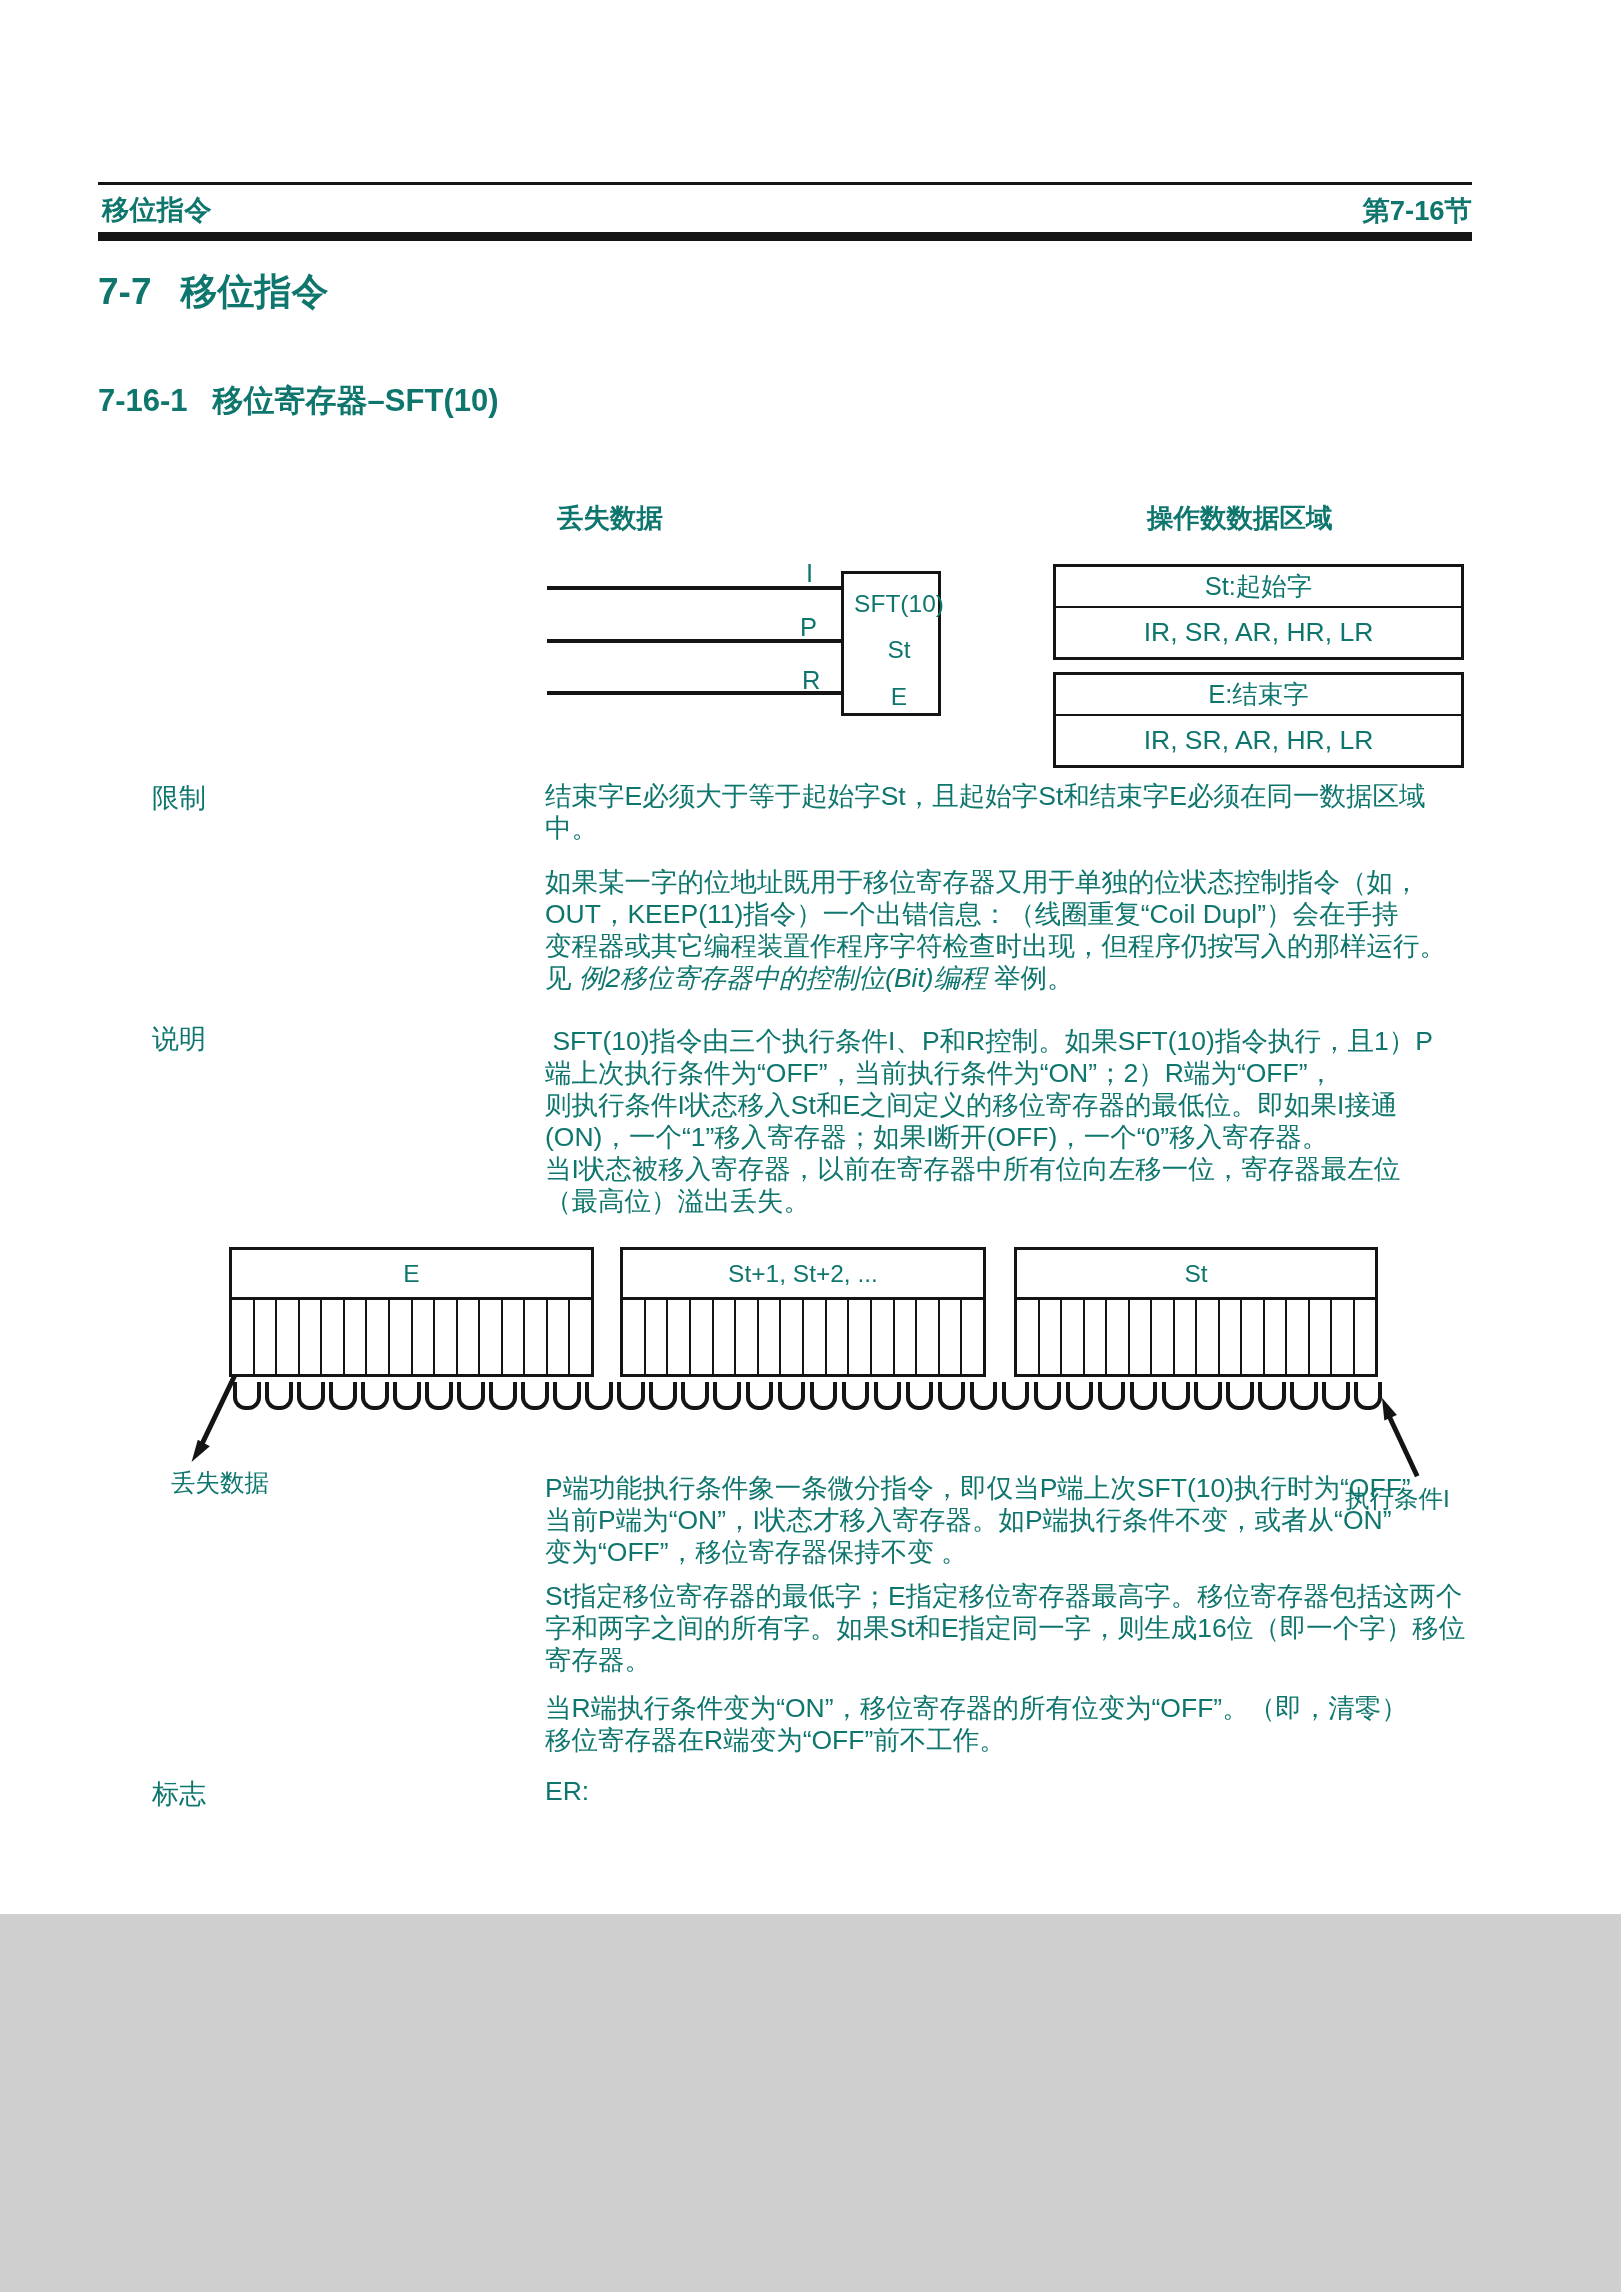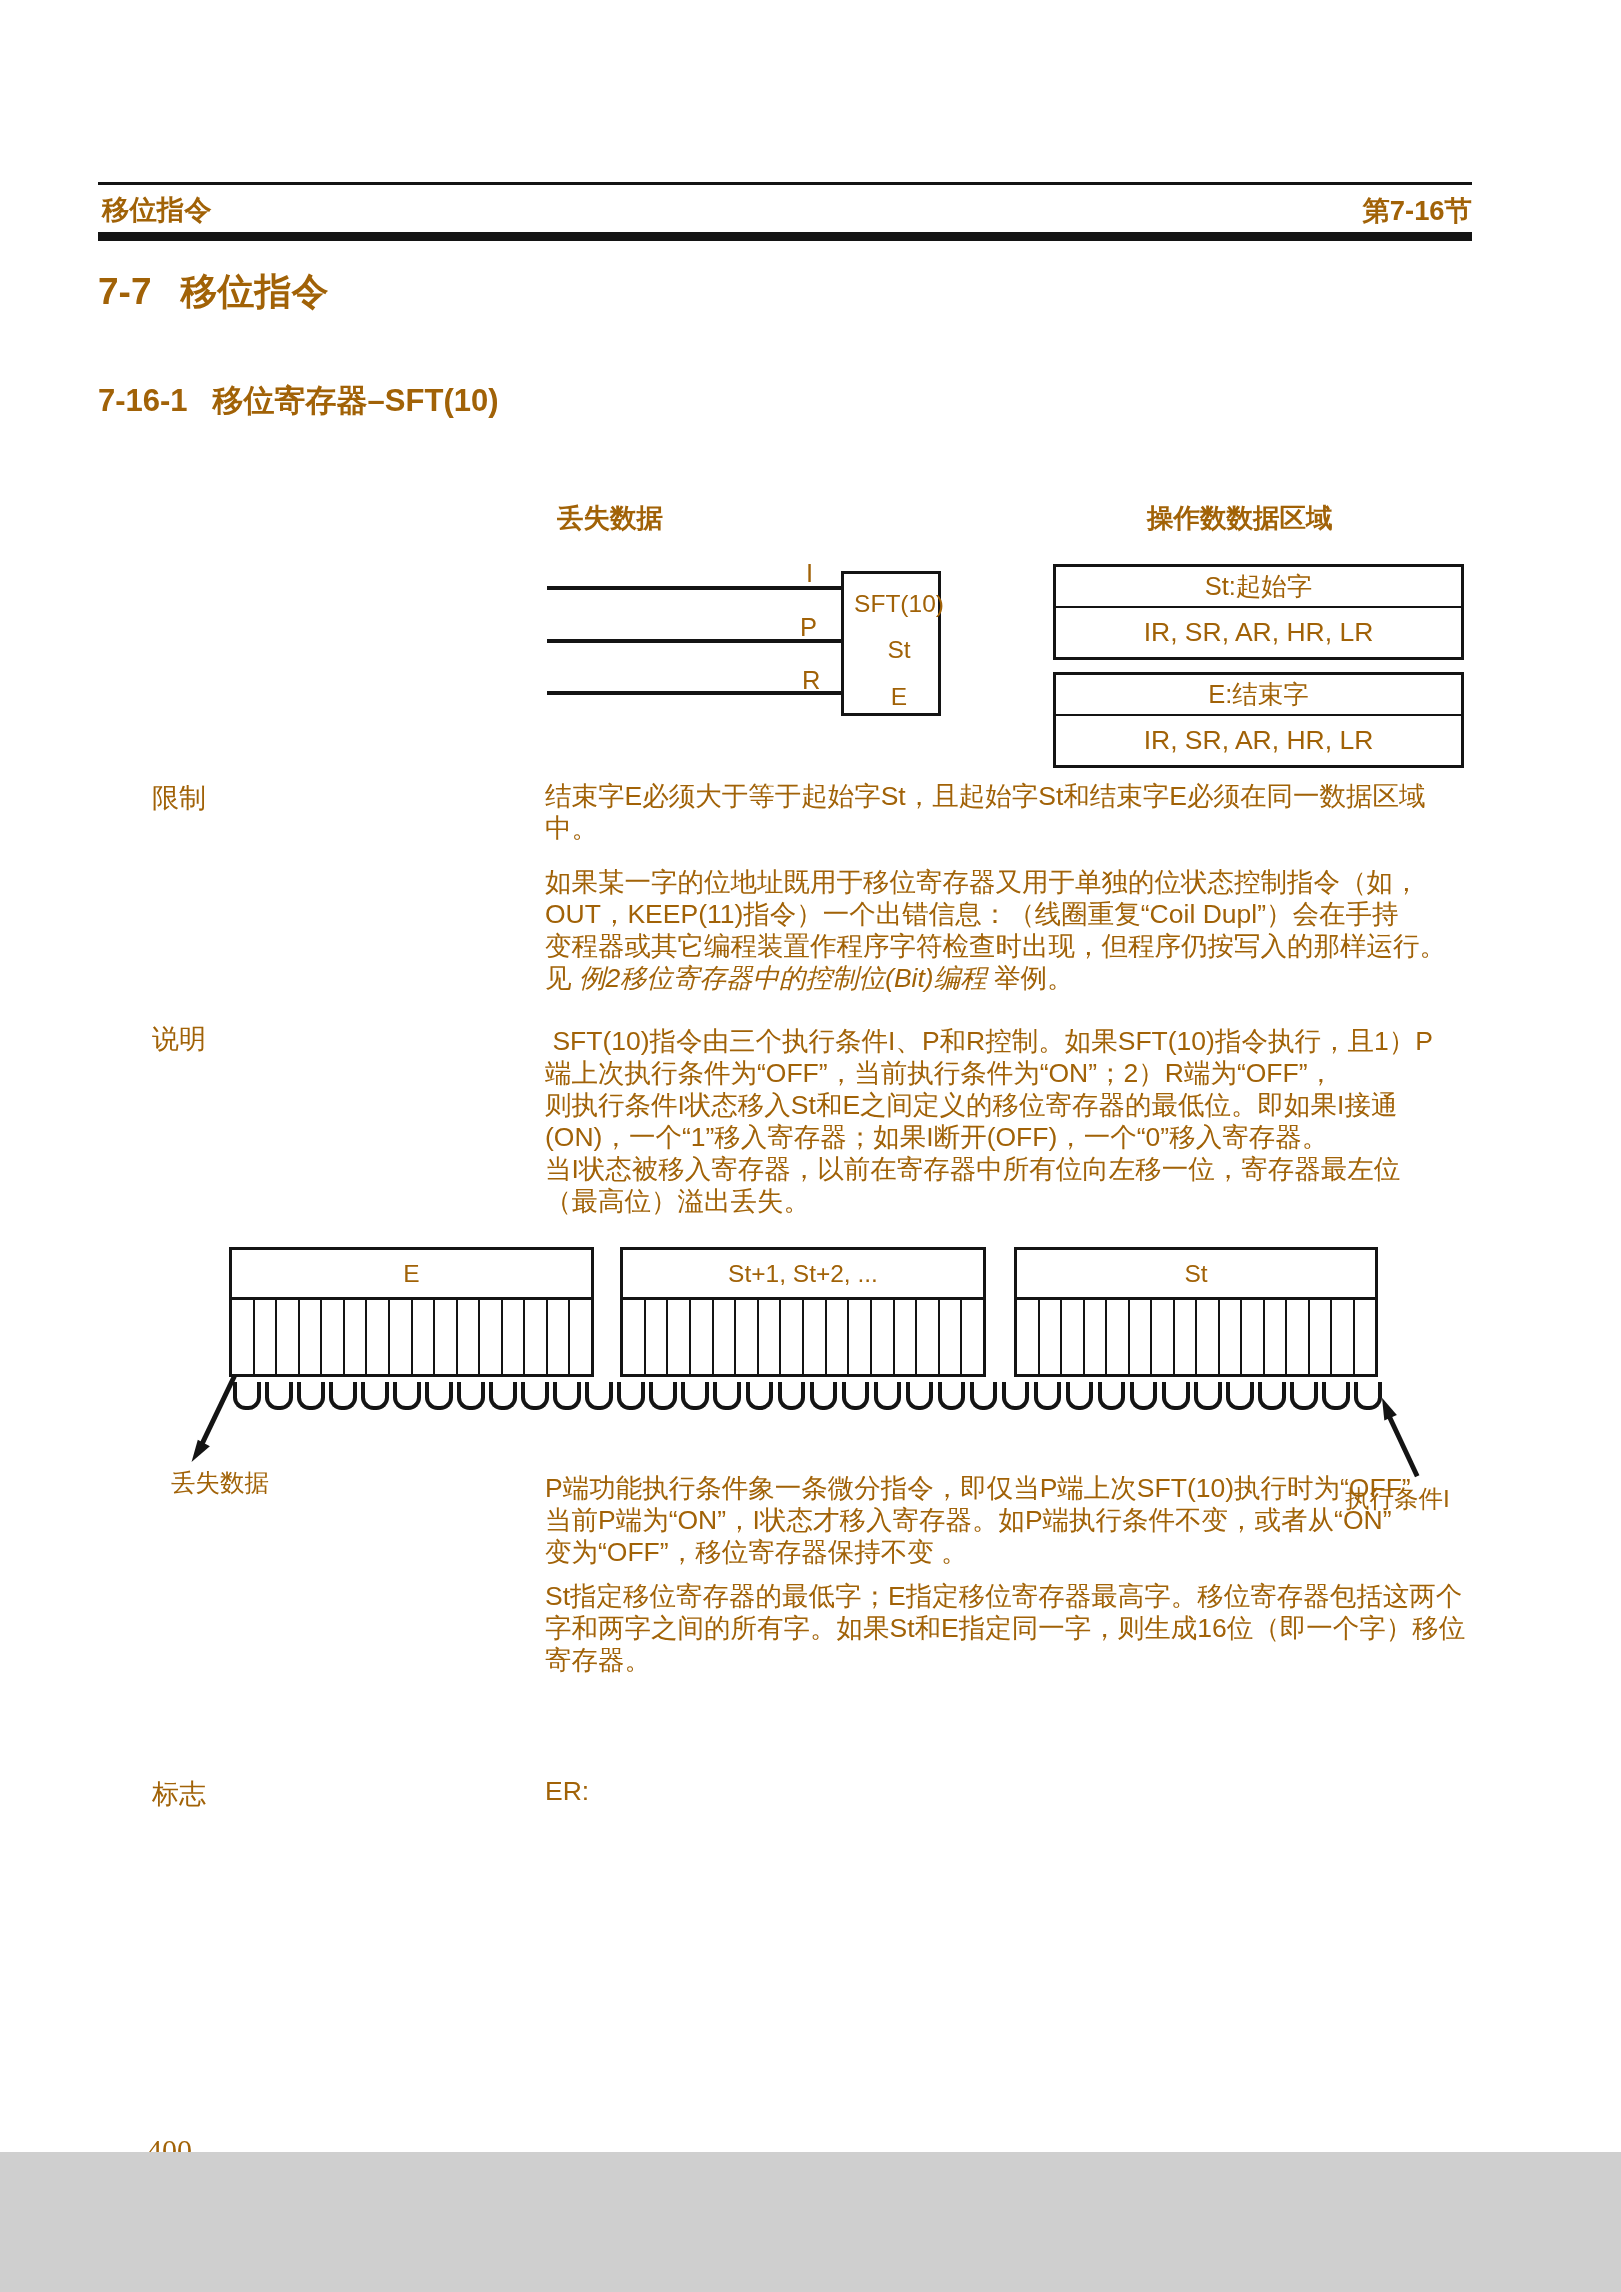--- a/index.html
+++ b/index.html
@@ -1,18 +1,18 @@
 <!DOCTYPE html>
 <html><head>
 <meta charset="utf-8">
 <style>
   html,body{margin:0;padding:0;background:#cfcfcf;}
   .page{
-    position:relative;width:1621px;height:2152px;background:#ffffff;
-    font-family:"Liberation Sans",sans-serif;color:#a16207;overflow:hidden;
+    position:relative;width:1621px;height:1914px;background:#ffffff;
+    font-family:"Liberation Sans",sans-serif;color:#0f766e;overflow:hidden;
   }
   .rule-thin{position:absolute;left:98px;width:1374px;height:2.9px;background:#141414;}
   .rule-thick{position:absolute;left:98px;width:1374px;height:8.8px;background:#141414;}
   .hdr-left{position:absolute;left:102px;top:192px;font-size:27.4px;font-weight:bold;}
   .hdr-right{position:absolute;right:149px;top:193px;font-size:27.4px;font-weight:bold;}
   .h1{position:absolute;left:98px;top:267px;font-size:37px;font-weight:bold;}
   .h1 .ttl{margin-left:29px;}
   .h2{position:absolute;left:98px;top:380px;font-size:31px;font-weight:bold;}
   .h2 .ttl{margin-left:25px;}
   .diagram-title{position:absolute;font-size:26.5px;font-weight:bold;}
@@ -218,20 +218,24 @@
   <div class="para" style="top:1472px">
       <span class="plines">P端功能执行条件象一条微分指令，即仅当P端上次SFT(10)执行时为“OFF”
 当前P端为“ON”，I状态才移入寄存器。如P端执行条件不变，或者从“ON”
 变为“OFF”，移位寄存器保持不变 。</span>
     </div>
   <div class="para" style="top:1580px">
       <span class="plines">St指定移位寄存器的最低字；E指定移位寄存器最高字。移位寄存器包括这两个
 字和两字之间的所有字。如果St和E指定同一字，则生成16位（即一个字）移位
 寄存器。</span>
     </div>
+  <div class="para" style="top:1692px">
+      <span class="plines">当R端执行条件变为“ON”，移位寄存器的所有位变为“OFF”。（即，清零）
+移位寄存器在R端变为“OFF”前不工作。</span>
+    </div>
 
   <div class="seclabel" style="top:1776px">标志</div>
   <div class="flag-er" style="top:1776px">ER:</div>
 
   <div class="pagenum">400</div>
 
 </div>
 
 
 </body></html>

